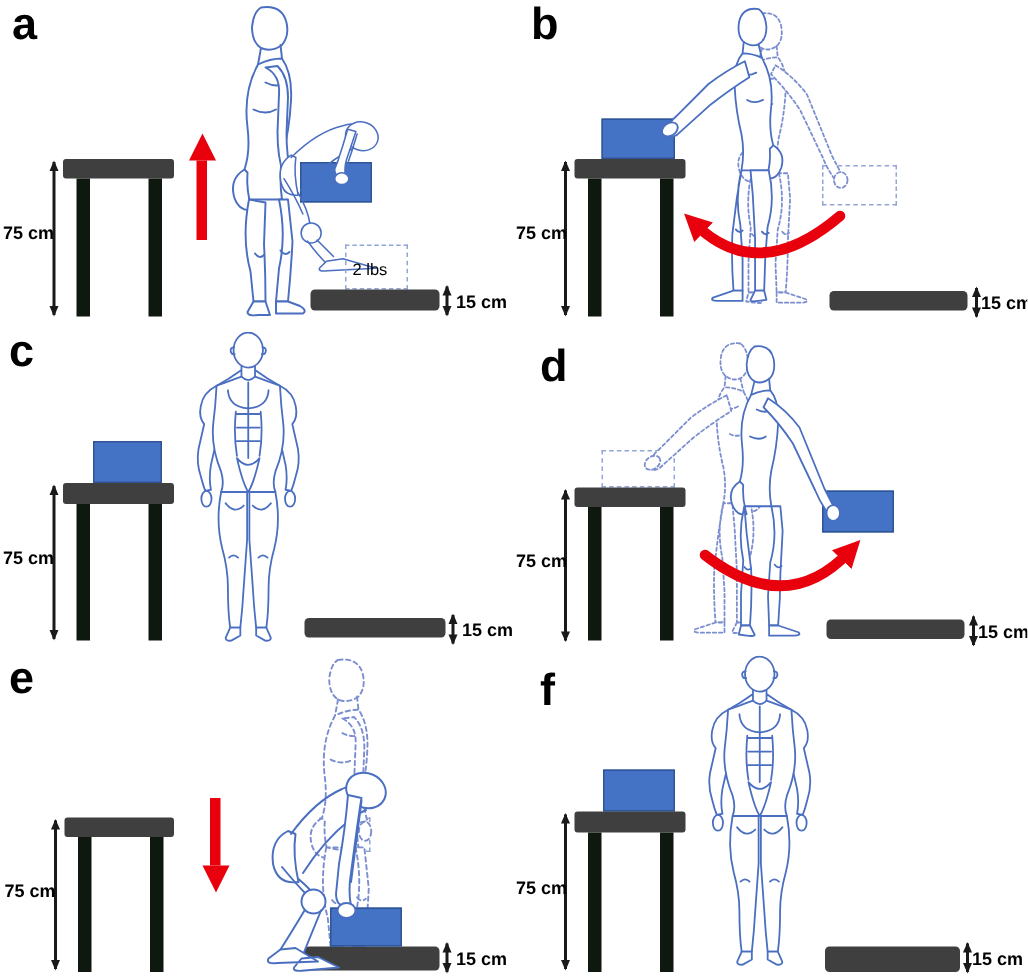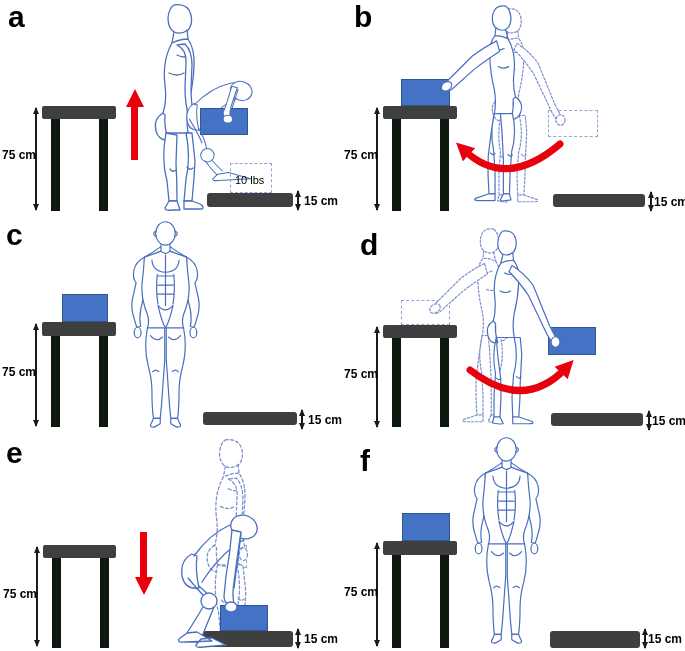--- a/index.html
+++ b/index.html
@@ -150,21 +150,21 @@
   <svg class="fig-svg" style="left:183px;top:72px" width="118" height="110">
       <use href="#fig-bent-mid" class="fig" stroke-width="1.3"></use>
     </svg>
   <div class="red-up" style="left:131px;top:107px;height:53px"></div>
   <div class="tabletop" style="left:42px;top:106px;width:74px;height:13px"></div>
   <div class="leg" style="left:51px;top:119px;height:92px"></div>
   <div class="leg" style="left:99px;top:119px;height:92px"></div>
   <div class="varrow" style="left:35px;top:108px;height:102px"></div>
   <div class="mtext" style="left:2px;top:149px">75 cm</div>
   <div class="dashed-box" style="left:230px;top:163px;width:42px;height:30px"></div>
-  <div class="wtext" style="left:235px;top:175px">10 lbs</div>
+  <div class="wtext" style="left:235px;top:175px">2 lbs</div>
   <div class="platform" style="left:207px;top:193px;width:86px;height:14px"></div>
   <div class="varrow" style="left:297px;top:191px;height:19px"></div>
   <div class="mtext" style="left:304px;top:195px">15 cm</div>
 
   <div class="panel-label" style="left:354px;top:2px">b</div>
   <div class="dashed-box" style="left:548px;top:110px;width:50px;height:27px"></div>
   <svg class="fig-svg" style="left:460px;top:6px" width="138" height="210">
       <use href="#fig-side-right-reach" class="fig dashed" stroke-width="1.6"></use>
     </svg>
   <div class="tabletop" style="left:383px;top:106px;width:74px;height:13px"></div>

